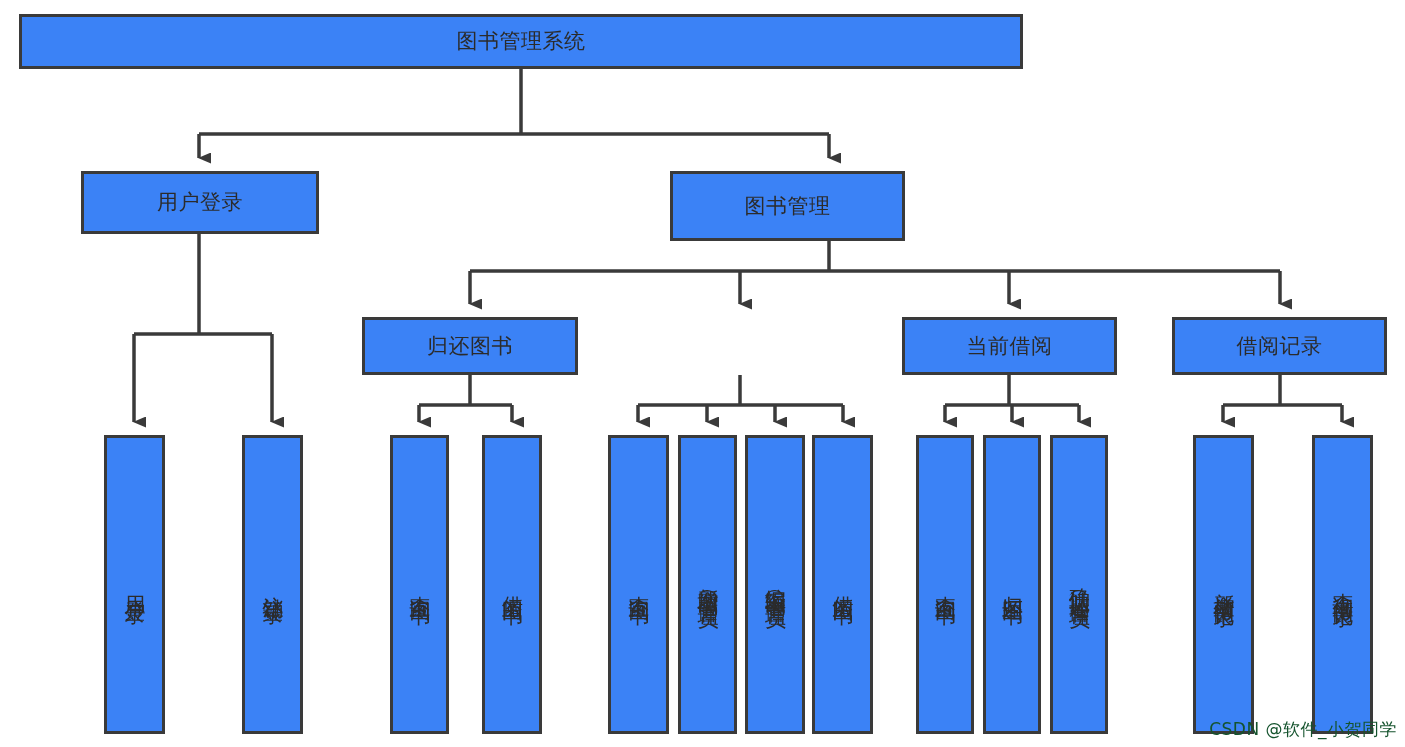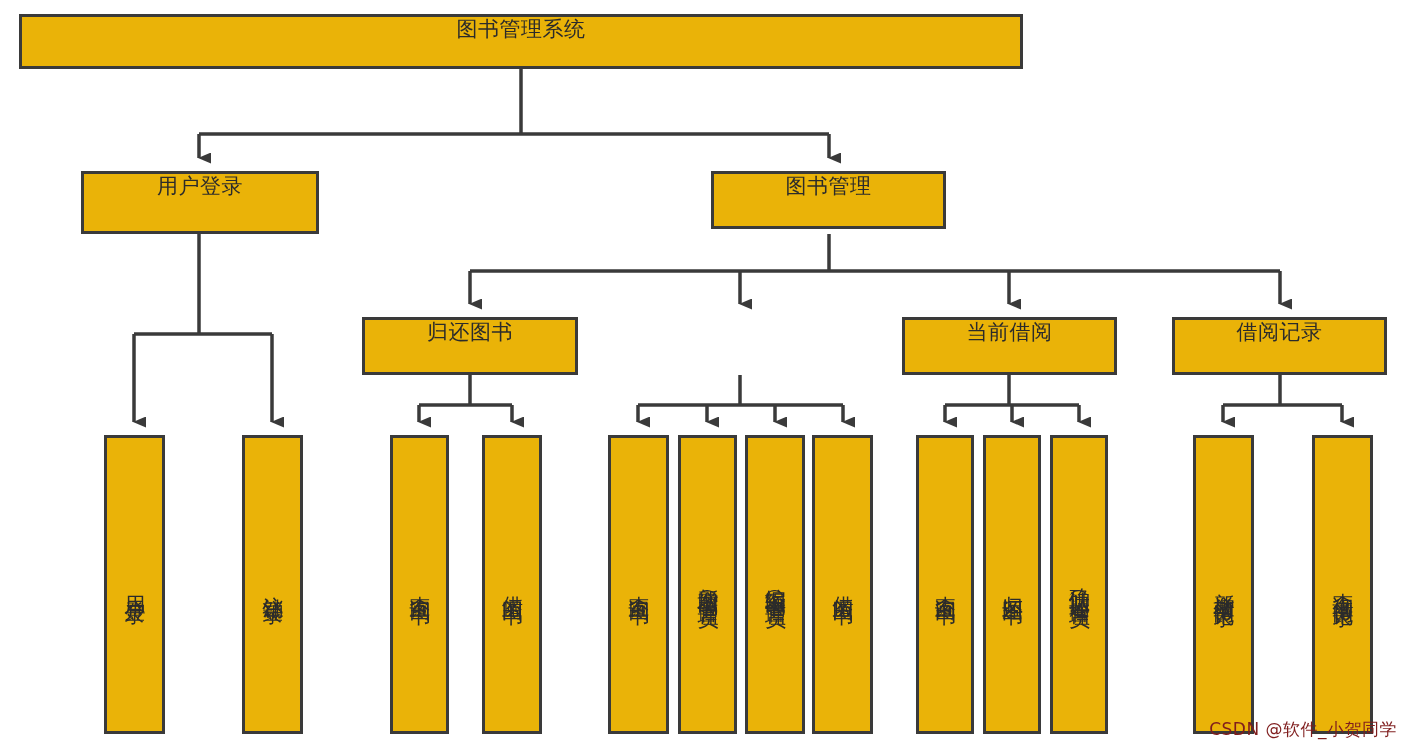--- a/index.html
+++ b/index.html
@@ -17,23 +17,24 @@
   #diagram-root {
     position: absolute;
     left: 0;
     top: 0;
     width: 1405px;
     height: 747px;
   }
   .node-box {
     position: absolute;
     box-sizing: border-box;
-    background: #eab308;
+    background: #3b82f6;
     border: 3px solid #3a3a3a;
     display: flex;
+    align-items: center;
     justify-content: center;
   }
   .node-label {
     color: #2b2b2b;
     font-size: 21px;
     line-height: 1.18;
     letter-spacing: 0.5px;
     text-align: center;
     white-space: nowrap;
     user-select: none;
@@ -51,21 +52,21 @@
     top: 0;
     width: 1405px;
     height: 747px;
     pointer-events: none;
   }
   .watermark {
     position: absolute;
     right: 8px;
     bottom: 6px;
     font-size: 17px;
-    color: #7f1d1d;
+    color: #14532d;
     letter-spacing: 0.5px;
     white-space: nowrap;
     user-select: none;
   }
 </style>
 </head>
 <body>
 
 <div id="diagram-root">
 
@@ -119,21 +120,21 @@
     </g>
   </svg>
 
   <div class="node-box" style="left: 19px; top: 14px; width: 1004px; height: 55px;">
     <span class="node-label">图书管理系统</span>
   </div>
 
   <div class="node-box" style="left: 81px; top: 171px; width: 238px; height: 63px;">
     <span class="node-label">用户登录</span>
   </div>
-  <div class="node-box" style="left: 711px; top: 171px; width: 235px; height: 58px;">
+  <div class="node-box" style="left: 670px; top: 171px; width: 235px; height: 70px;">
     <span class="node-label">图书管理</span>
   </div>
 
   <div class="node-box" style="left: 362px; top: 317px; width: 216px; height: 58px;">
     <span class="node-label">归还图书</span>
   </div>
   <div class="node-box" style="left: 902px; top: 317px; width: 215px; height: 58px;">
     <span class="node-label">当前借阅</span>
   </div>
   <div class="node-box" style="left: 1172px; top: 317px; width: 215px; height: 58px;">

